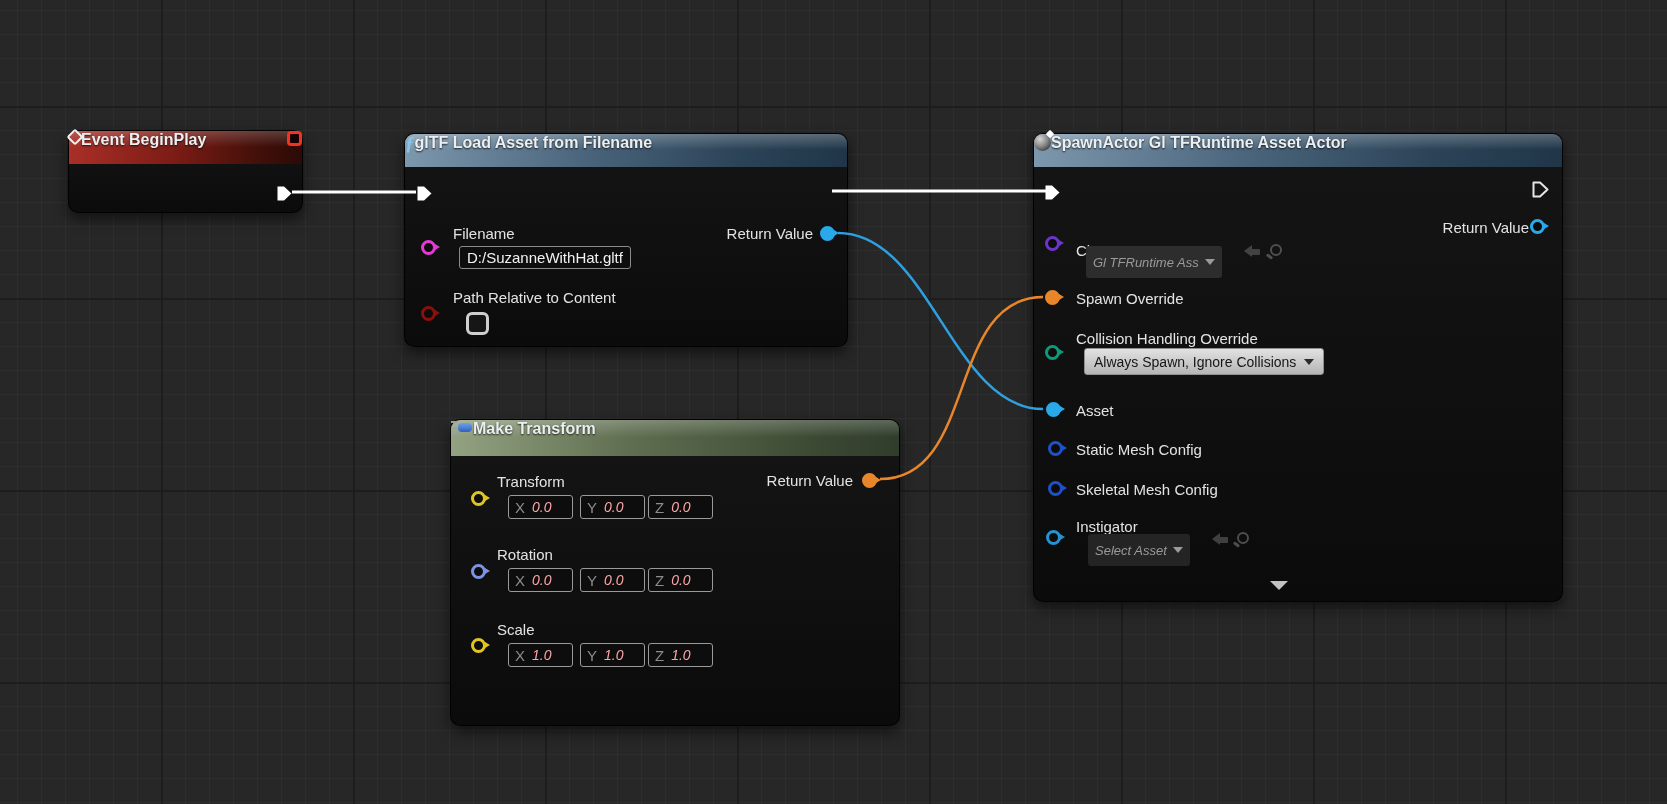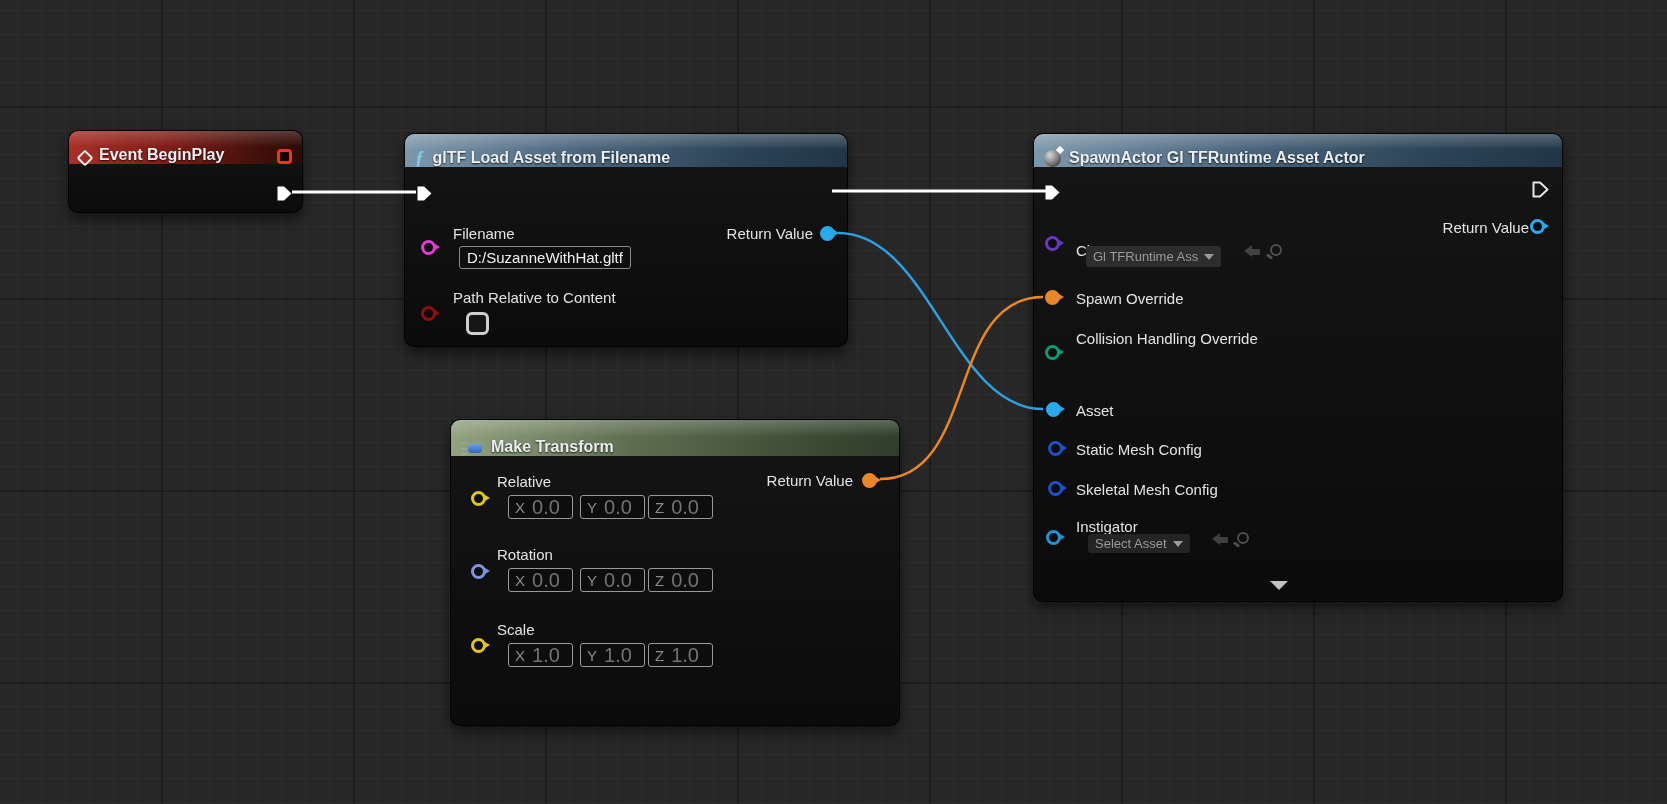--- a/index.html
+++ b/index.html
@@ -11,21 +11,21 @@
       linear-gradient(#1d1d1d 2px, transparent 2px),
       linear-gradient(90deg,#1d1d1d 2px, transparent 2px),
       linear-gradient(#2e2e2e 1px, transparent 1px),
       linear-gradient(90deg,#2e2e2e 1px, transparent 1px);
     background-size:192px 192px,192px 192px,24px 24px,24px 24px;
     background-position:161px 106px,161px 106px,17px 10px,17px 10px; }
 
   .node { position:absolute; border-radius:10px; background:linear-gradient(180deg,#151515,#0b0b0b);
     border:1px solid rgba(0,0,0,.9); box-shadow:0 6px 14px rgba(0,0,0,.55); }
   .hdr { position:absolute; left:0; right:0; top:0; height:33px; border-radius:9px 9px 0 0;
-    display:flex; align-items:flex-end; padding:0 10px; gap:8px; }
+    display:flex; align-items:flex-start; padding:0 0; gap:0; }
   .hdr-red  { background:linear-gradient(180deg,rgba(255,255,255,.20),rgba(255,255,255,0) 48%),
               linear-gradient(90deg,#a92f27 0%,#7c1c15 45%,#44100a 80%,#2c0a06 100%); }
   .hdr-blue { background:linear-gradient(180deg,rgba(255,255,255,.25),rgba(255,255,255,0) 48%),
               linear-gradient(90deg,#7d98ad 0%,#4a657c 40%,#2c4458 75%,#203648 100%); }
   .hdr-green{ background:linear-gradient(180deg,rgba(255,255,255,.22),rgba(255,255,255,0) 48%),
               linear-gradient(90deg,#93a281 0%,#5f6e50 40%,#3b4933 82%,#303d2b 100%); height:36px; }
   .title { color:#eceff1; font-weight:bold; font-size:16px; text-shadow:0 1px 2px rgba(0,0,0,.8);
     white-space:nowrap; }
 
   .lbl { position:absolute; color:#e3e3e3; font-size:15px; white-space:nowrap;text-align:right; }
@@ -38,24 +38,24 @@
     border-left:5px solid var(--c); border-top:3.5px solid transparent; border-bottom:3.5px solid transparent; }
   .execpin { position:absolute; }
 
   .textbox { position:absolute; background:#0e0e0e; border:1px solid #8b8b8b; border-radius:3px;
     color:#f2f2f2; font-size:15px; padding:1px 7px; line-height:19px; white-space:nowrap; }
   .checkbox { position:absolute; width:23px; height:23px; border:3px solid #cfcfcf; border-radius:6px;
     background:#161616; }
   .vbox { position:absolute; width:65px; height:24px; background:#0d0d0d; border:1px solid #9a9a9a;
     border-radius:3px; display:flex; align-items:center; padding:0 6px; gap:7px; }
   .vbox .ax { color:#8d8d8d; font-size:15px; }
-  .vbox .vl { color:#737373; font-size:20px; }
+  .vbox .vl { color:#fca5a5; font-size:14px;font-style:italic; }
 
   .dd-dark { position:absolute; background:#2d2d2d; border-radius:3px; color:#9a9a9a; font-size:13px;
-    display:flex; align-items:center; padding:9px 7px; gap:6px; white-space:nowrap; }
+    display:flex; align-items:center; padding:16px 7px; gap:6px; white-space:nowrap;font-style:italic; }
   .dd-light { position:absolute; background:linear-gradient(180deg,#e2e2e2,#b5b5b5); border-radius:3px;
     color:#151515; font-size:14px; display:flex; align-items:center; padding:0 9px; gap:8px;
     border:1px solid #8f8f8f; white-space:nowrap; }
   .caret { display:inline-block; width:0; height:0; border-left:5px solid transparent;
     border-right:5px solid transparent; border-top:6px solid #9a9a9a; }
   .caret.dark { border-top-color:#2a2a2a; }
 
   .ic-back { position:absolute; width:17px; height:13px; opacity:.55; }
   .ic-back::before { content:""; position:absolute; left:0; top:0; border-right:8px solid #6a6a6a;
     border-top:6.5px solid transparent; border-bottom:6.5px solid transparent; }
@@ -125,21 +125,21 @@
     <span class="lbl lbl-r" style="right:34px;top:91px">Return Value</span>
     <span class="pin filled" style="--c:#2aa9ea;right:12px;top:92px"></span>
   </div>
 
   <div class="node" style="left:450px;top:419px;width:450px;height:307px">
     <div class="hdr hdr-green">
       <span class="ic-make"></span>
       <span class="title">Make Transform</span>
     </div>
 
-    <span class="lbl" style="left:46px;top:53px">Relative</span>
+    <span class="lbl" style="left:46px;top:53px">Transform</span>
     <span class="pin" style="--c:#e0c522;left:20px;top:71px"></span>
     <span class="vbox" style="left:57px;top:75px">
         <span class="ax">X</span>
         <span class="vl">0.0</span>
       </span>
     <span class="vbox" style="left:129px;top:75px">
         <span class="ax">Y</span>
         <span class="vl">0.0</span>
       </span>
     <span class="vbox" style="left:197px;top:75px">
@@ -197,20 +197,24 @@
       <span class="caret"></span>
     </span>
     <span class="ic-back" style="left:210px;top:111px"></span>
     <span class="ic-search" style="left:236px;top:110px"></span>
 
     <span class="lbl" style="left:42px;top:156px">Spawn Override</span>
     <span class="pin filled" style="--c:#e8862a;left:11px;top:156px"></span>
 
     <span class="lbl" style="left:42px;top:196px">Collision Handling Override</span>
     <span class="pin" style="--c:#0d9a7a;left:11px;top:211px"></span>
+    <span class="dd-light" style="left:50px;top:214px;height:27px">
+      <span>Always Spawn, Ignore Collisions</span>
+      <span class="caret dark"></span>
+    </span>
 
     <span class="lbl" style="left:42px;top:268px">Asset</span>
     <span class="pin filled" style="--c:#2aa9ea;left:12px;top:268px"></span>
 
     <span class="lbl" style="left:42px;top:307px">Static Mesh Config</span>
     <span class="pin" style="--c:#2050c8;left:14px;top:307px"></span>
 
     <span class="lbl" style="left:42px;top:347px">Skeletal Mesh Config</span>
     <span class="pin" style="--c:#2050c8;left:14px;top:347px"></span>
 

